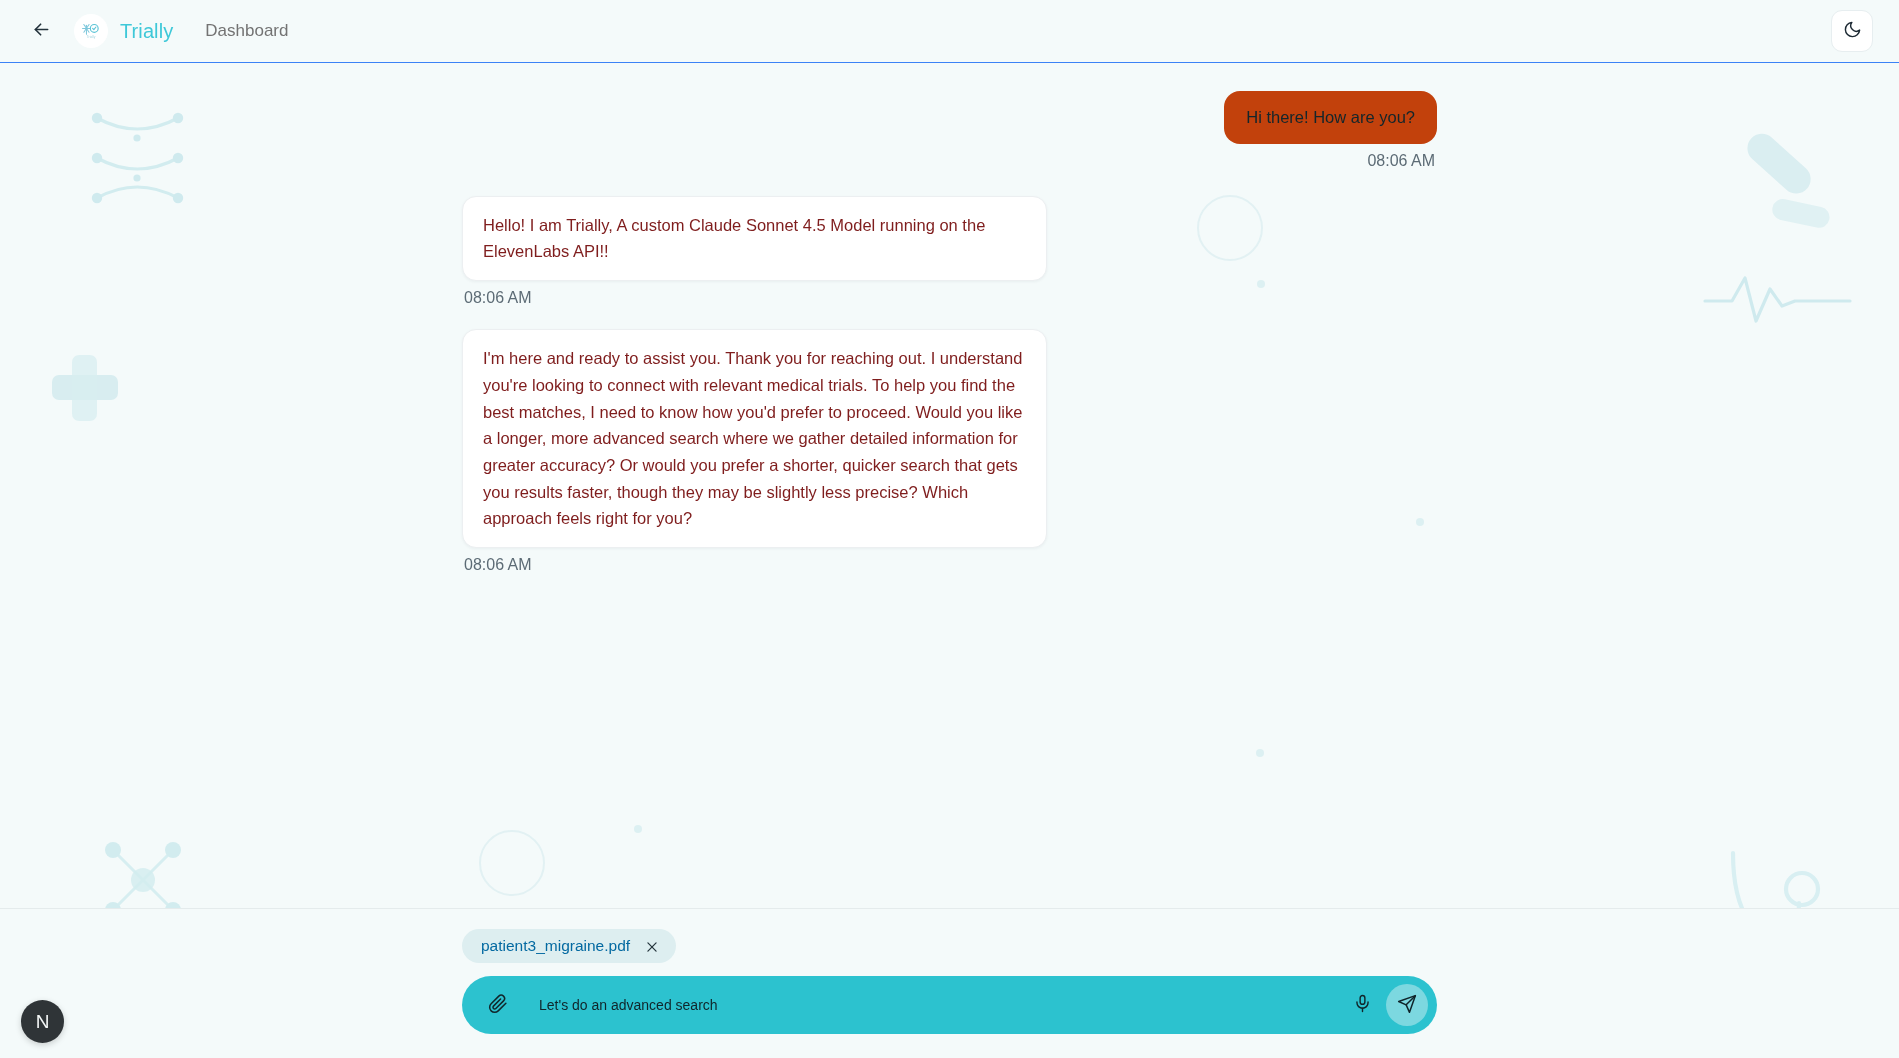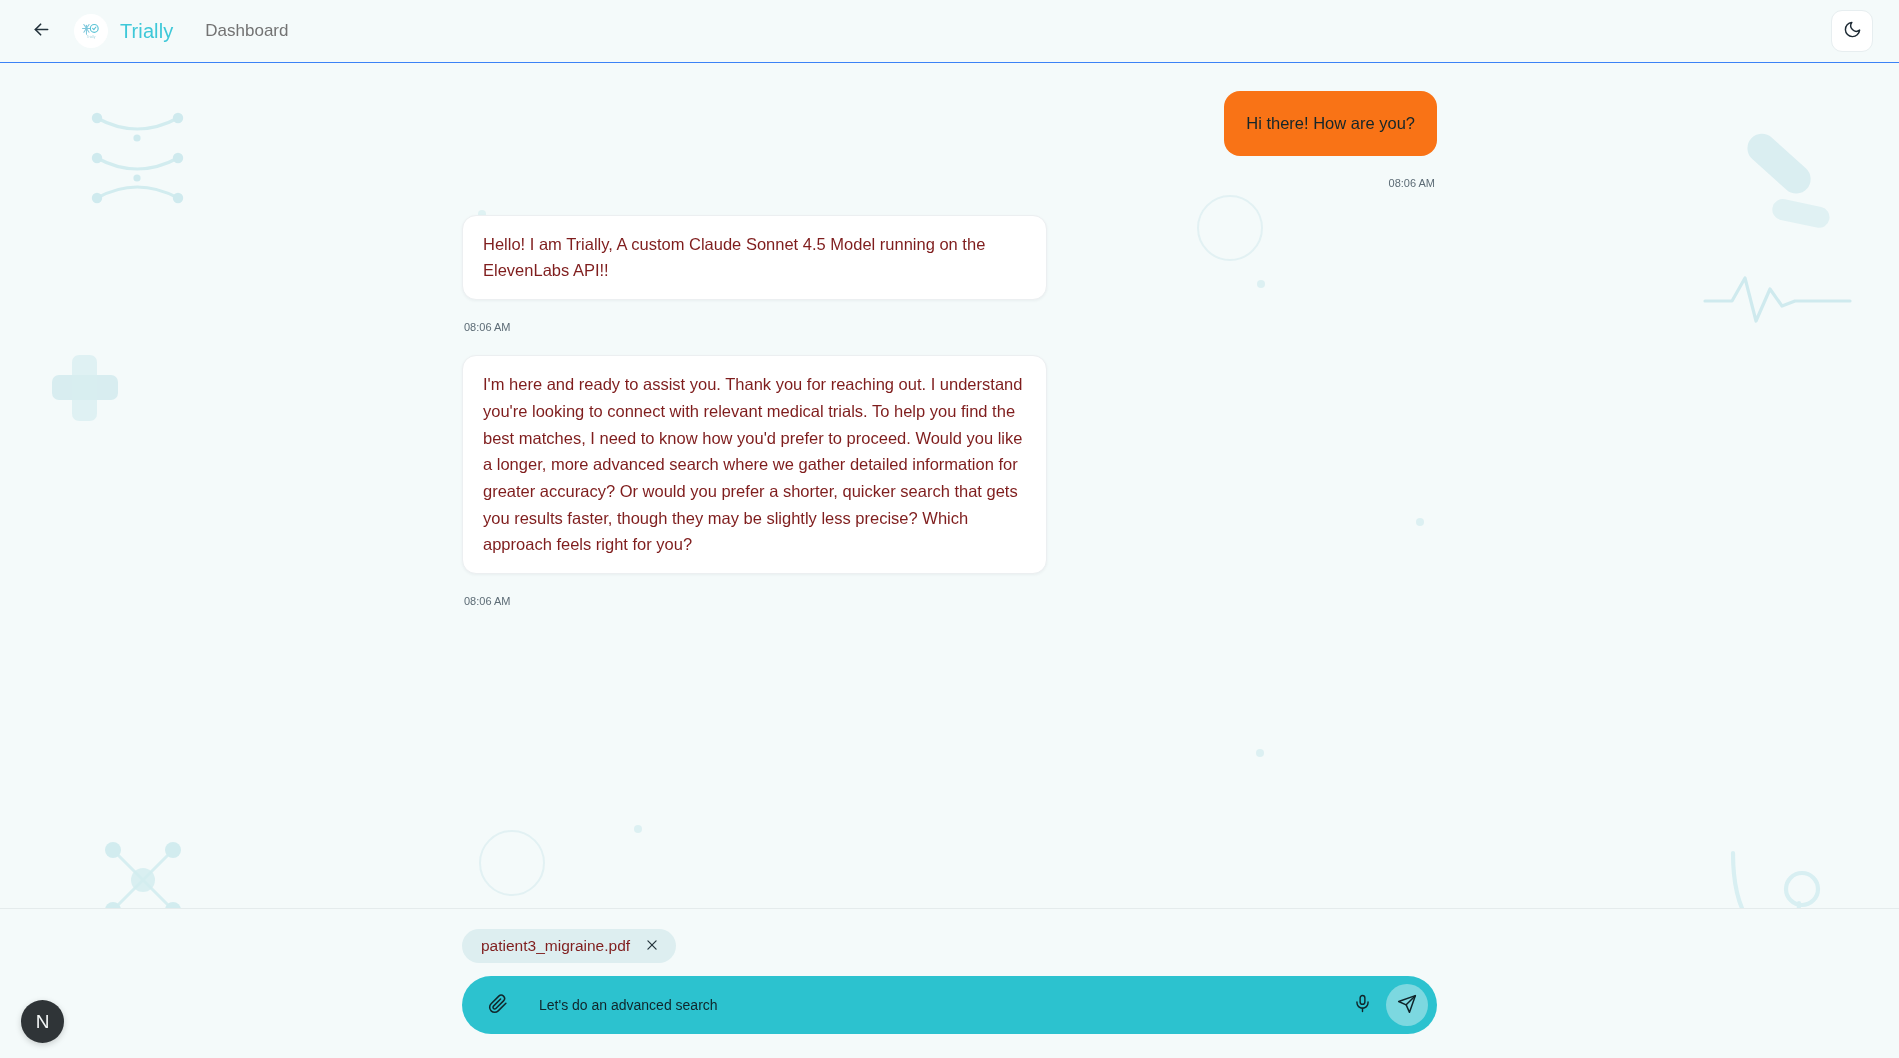--- a/index.html
+++ b/index.html
@@ -108,39 +108,39 @@
   .bubble {
     max-width: 585px;
     border-radius: 14px;
     padding: 15px 20px;
     font-size: 16.5px;
     line-height: 1.62;
     word-wrap: break-word;
   }
 
   .bubble.user {
-    background: #f97316;
+    background: #c2410c;
     color: #13262b;
     border-radius: 16px;
-    padding: 19px 22px;
+    padding: 13px 22px;
   }
 
   .bubble.bot {
     background: #ffffff;
     color: #7f1d1d;
     border: 1px solid #eceff1;
     border-radius: 14px;
     box-shadow: 0 1px 3px rgba(26,48,58,0.05);
     max-width: 585px;
   }
 
   .msg-time {
-    font-size: 11px;
+    font-size: 16px;
     color: #5c6b75;
-    margin-top: 21px;
+    margin-top: 8px;
   }
   .msg-row.user .msg-time { margin-right: 2px; }
   .msg-row.bot  .msg-time { margin-left: 2px; }
 
   .gap-after-user { height: 26px; }
   .gap-after-bot  { height: 22px; }
 
   
   #composer-divider {
     position: absolute;
@@ -161,27 +161,27 @@
     align-items: center;
     padding-top: 20px;
   }
 
   .composer-inner { width: 975px; }
 
   .attachments-row { display: flex; gap: 10px; margin-bottom: 13px; }
 
   .file-chip {
     display: inline-flex;
-    align-items: flex-start;
+    align-items: flex-end;
     gap: 14px;
     background: #ddeef0;
     border-radius: 18px;
     padding: 8px 16px 8px 19px;
     font-size: 15.5px;
-    color: #7f1d1d;
+    color: #0369a1;
   }
   .chip-close {
     display: flex; align-items: center; justify-content: center;
     width: 16px; height: 16px;
     cursor: pointer; color: #24343c;
     flex: 0 0 auto;
   }
 
   .input-bar {
     width: 975px;

